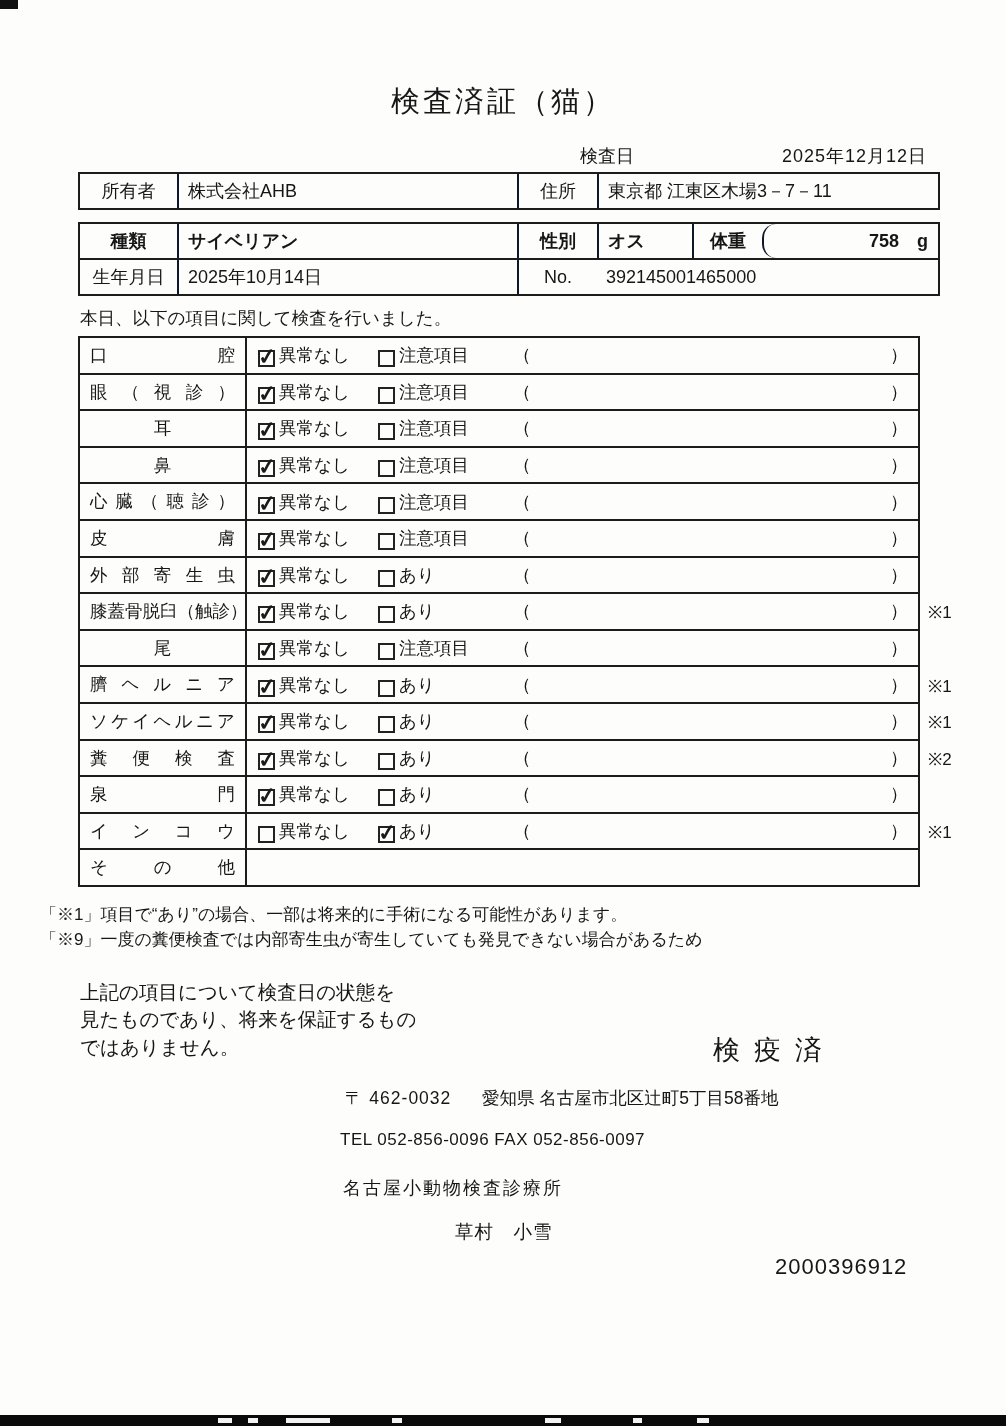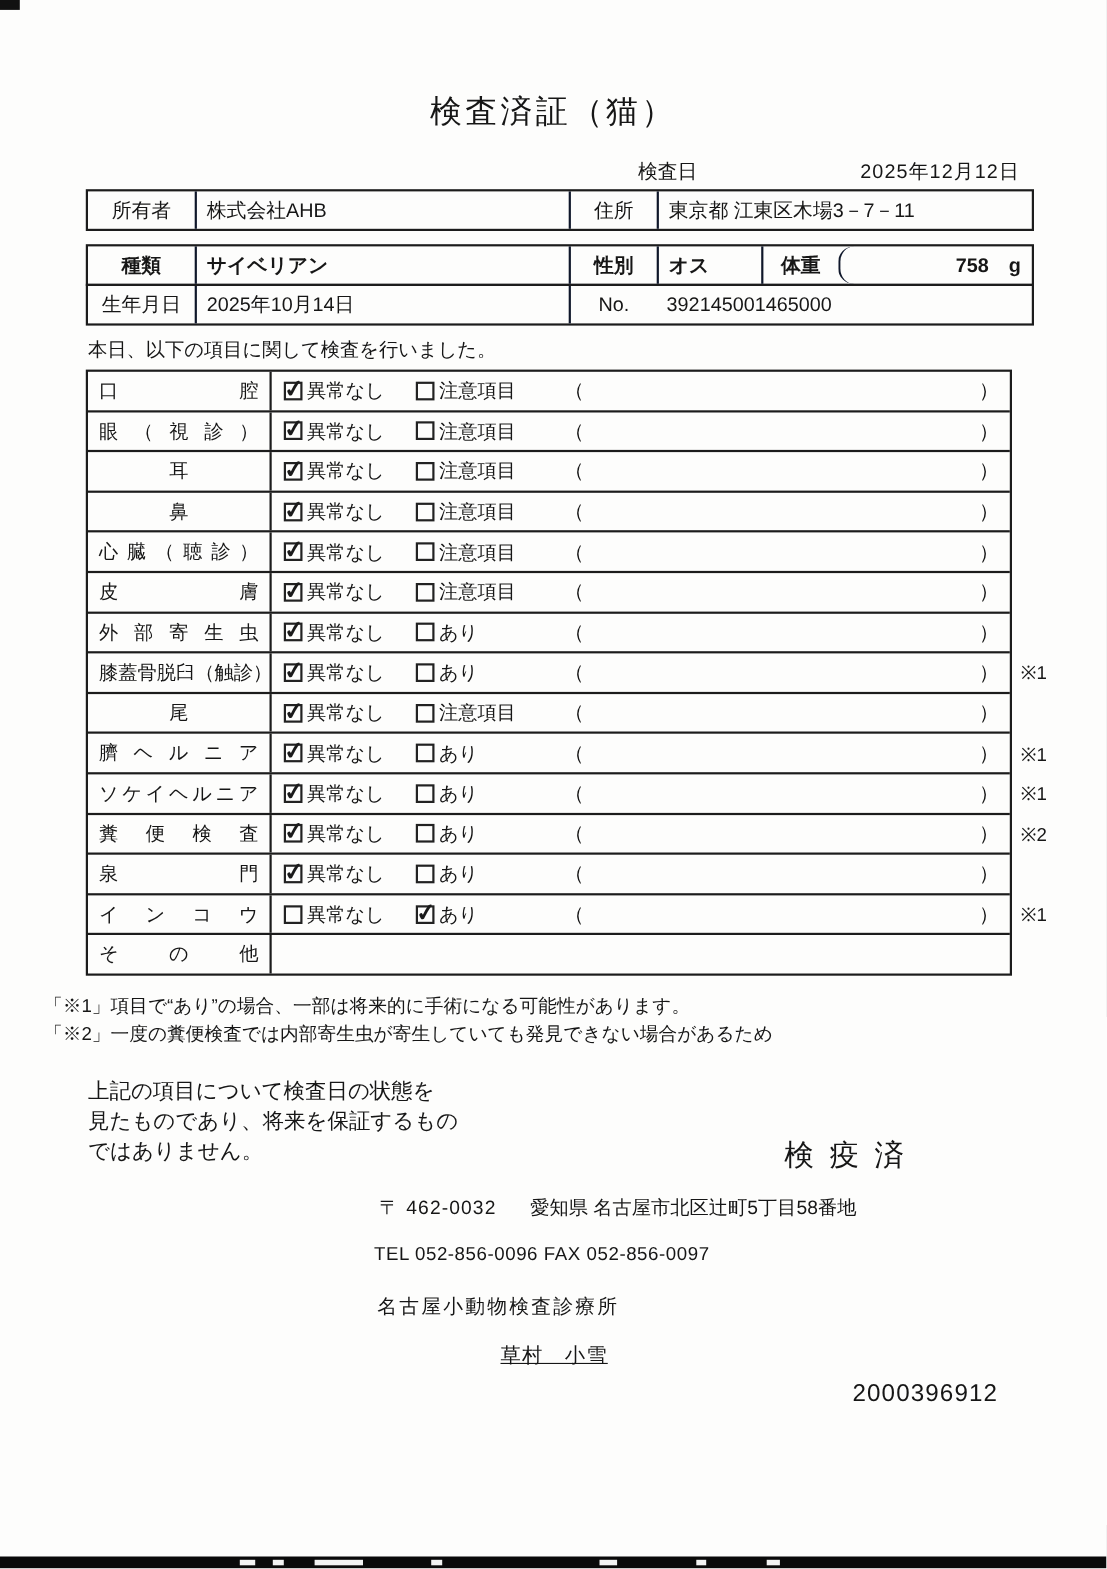--- a/index.html
+++ b/index.html
@@ -76,21 +76,21 @@
   }
   .insp-label.single { text-align-last: center; }
   .insp-content {
     flex: 1;
     position: relative;
     display: flex;
     align-items: center;
     padding-left: 11px;
     font-size: 17.5px;
   }
-  .cb-group { display: inline-flex; align-items: center; flex: none; }
+  .cb-group { display: inline-flex; align-items: flex-end; flex: none; }
   .cb-group.g1 { width: 120px; }
   .cb-group.g2 { width: 130px; }
   .cb {
     width: 13px; height: 13px;
     border: 2px solid #222;
     display: inline-block;
     position: relative;
     margin-right: 4px;
     flex: none;
     background: transparent;
@@ -137,21 +137,21 @@
     font-size: 27px;
     letter-spacing: 14px;
     font-weight: 500;
     white-space: nowrap;
   }
   .abs { position: absolute; white-space: nowrap; }
   .postal { left: 345px; top: 1086px; font-size: 17.5px; letter-spacing: 1px; }
   .clinic-address { left: 482px; top: 1086px; font-size: 17.5px; }
   .telfax { left: 340px; top: 1130px; font-size: 17px; letter-spacing: 0.5px; }
   .clinic-name { left: 343px; top: 1176px; font-size: 18px; letter-spacing: 2px; }
-  .clinic-person { left: 455px; top: 1219px; font-size: 18.5px; letter-spacing: 1px; text-decoration: underline; }
+  .clinic-person { left: 455px; top: 1219px; font-size: 18.5px; letter-spacing: 1px; }
   .serial { left: 775px; top: 1254px; font-size: 22px; letter-spacing: 1px; }
 
   .scan-edge-bar {
     position: absolute;
     left: 0; bottom: 0;
     width: 100%;
     height: 11px;
     background: #0a0a0a;
   }
   .scan-edge-bar i { position: absolute; top: 3px; height: 5px; background: #f2f2f2; display:block; }
@@ -439,21 +439,21 @@
       
       
     </div>
     <span class="row-note"></span>
   </div>
       </div>
   </div>
 
   <div class="footnotes">
     <div class="fn">「※1」項目で“あり”の場合、一部は将来的に手術になる可能性があります。</div>
-    <div class="fn">「※2」一度の糞便検査では内部寄生虫が寄生していても発見できない場合があるため</div>
+    <div class="fn">「※9」一度の糞便検査では内部寄生虫が寄生していても発見できない場合があるため</div>
   </div>
 
   <div class="statement">上記の項目について検査日の状態を
 見たものであり、将来を保証するもの
 ではありません。</div>
 
   <div class="stamp">検疫済</div>
 
   <div class="abs postal">〒 462-0032</div>
   <div class="abs clinic-address">愛知県 名古屋市北区辻町5丁目58番地</div>

